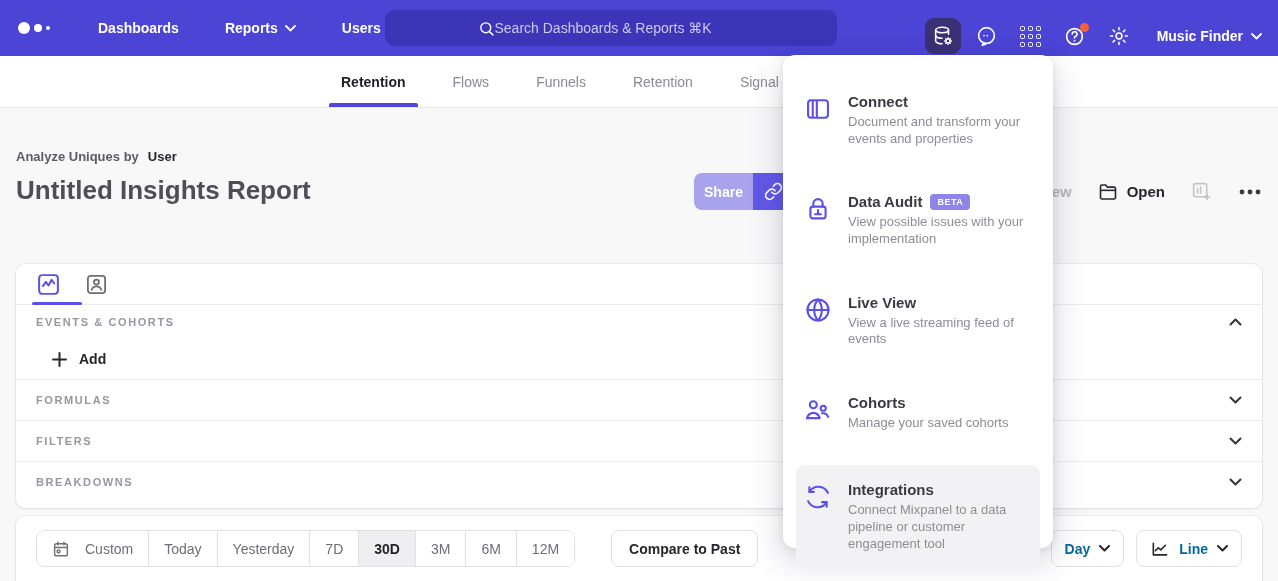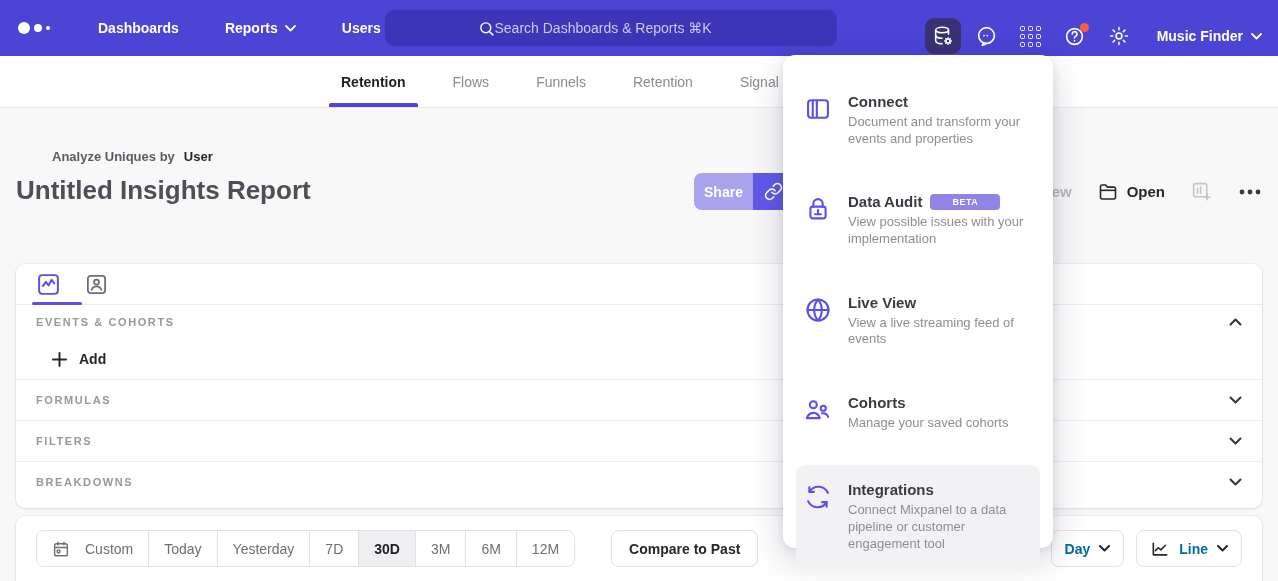--- a/index.html
+++ b/index.html
@@ -27,21 +27,21 @@
   .grid-icon { display:grid; grid-template-columns:repeat(3,5px); grid-template-rows:repeat(3,5px); gap:3px; }
   .grid-icon i { background:transparent; border:1.4px solid #fff; border-radius:1.5px; }
 
   
   .tabbar { position:absolute; left:0; top:56px; width:1278px; height:52px; background:#fff; border-bottom:1px solid #e8e8ea; display:flex; align-items:stretch; padding-left:341px; gap:47px; z-index:5; }
   .tab { display:flex; align-items:center; font-size:14px; color:#8a8a92; cursor:pointer; position:relative; }
   .tab.active { color:#1e1e23; font-weight:700; }
   .tab.active::after { content:""; position:absolute; left:-12px; right:-12px; bottom:0; height:4px; background:#4f44db; border-radius:2px 2px 0 0; }
 
   
-  .subtitle-row { position:absolute; left:16px; top:149px; display:flex; align-items:center; font-size:13px;margin-left:36px; }
+  .subtitle-row { position:absolute; left:16px; top:149px; display:flex; align-items:center; font-size:13px; }
   .subtitle-prefix { color:#5b5b64; font-weight:700; }
   .subtitle-value { color:#26262c; font-weight:700; margin-left:9px; cursor:pointer; }
   .page-title { position:absolute; left:16px; top:175px; font-size:26px; font-weight:700; color:#4e4e57; cursor:text; }
 
   .share-group { position:absolute; left:694px; top:173px; height:37px; display:flex; z-index:4; }
   .share-btn { background:#a9a3ee; color:#fff; font-size:14px; font-weight:700; border:none; border-radius:8px 0 0 8px; width:59px; cursor:pointer; font-family:inherit; }
   .link-btn { background:#6158e8; border:none; border-radius:0 8px 8px 0; width:40px; display:flex; align-items:center; justify-content:center; cursor:pointer; }
   .title-actions { position:absolute; right:16px; top:173px; height:37px; display:flex; align-items:center; gap:26px; z-index:4; }
   .new-btn { color:#b5b5bc; font-size:15px; font-weight:700; cursor:pointer; }
   .open-btn { display:flex; align-items:center; gap:9px; color:#26262c; font-size:15px; font-weight:700; cursor:pointer; }
@@ -72,21 +72,21 @@
   .right-controls { margin-left:auto; display:flex; gap:12px; }
   .ctrl-btn { height:37px; border:1px solid #e1e1e5; border-radius:8px; background:#fff; display:flex; align-items:center; gap:9px; padding:0 13px; font-size:14px; font-weight:700; color:#0369a1; cursor:pointer; }
 
   
   .menu-panel { position:absolute; left:783px; top:55px; width:270px; height:493px; background:#fff; border-radius:12px; box-shadow:0 12px 34px rgba(35,35,70,0.20), 0 2px 8px rgba(35,35,70,0.10); z-index:40; padding-top:26px; }
   .menu-item { display:flex; gap:16px; padding:12px 21px; margin:0 0 22px 0; cursor:pointer; }
   .menu-item.highlight { background:#f2f2f4; border-radius:9px; margin:0 13px; padding:16px 8px 16px 8px; }
   .mi-icon { flex:0 0 28px; padding-top:2px; }
   .mi-title { font-size:15px; font-weight:700; color:#3a3a42; display:flex; align-items:center; gap:8px; }
   .mi-desc { font-size:13px; color:#8d8d95; line-height:1.28; margin-top:4px; max-width:180px; }
-  .beta-badge { background:#8f85e8; color:#fff; font-size:9px; font-weight:700; letter-spacing:0.5px; padding:3px 22px; border-radius:4px; }
+  .beta-badge { background:#8f85e8; color:#fff; font-size:9px; font-weight:700; letter-spacing:0.5px; padding:3px 7px; border-radius:4px; }
 </style>
 </head>
 <body>
 
 <header class="navbar">
   <div class="logo">
       <i></i>
       <i></i>
       <i></i>
     </div>

